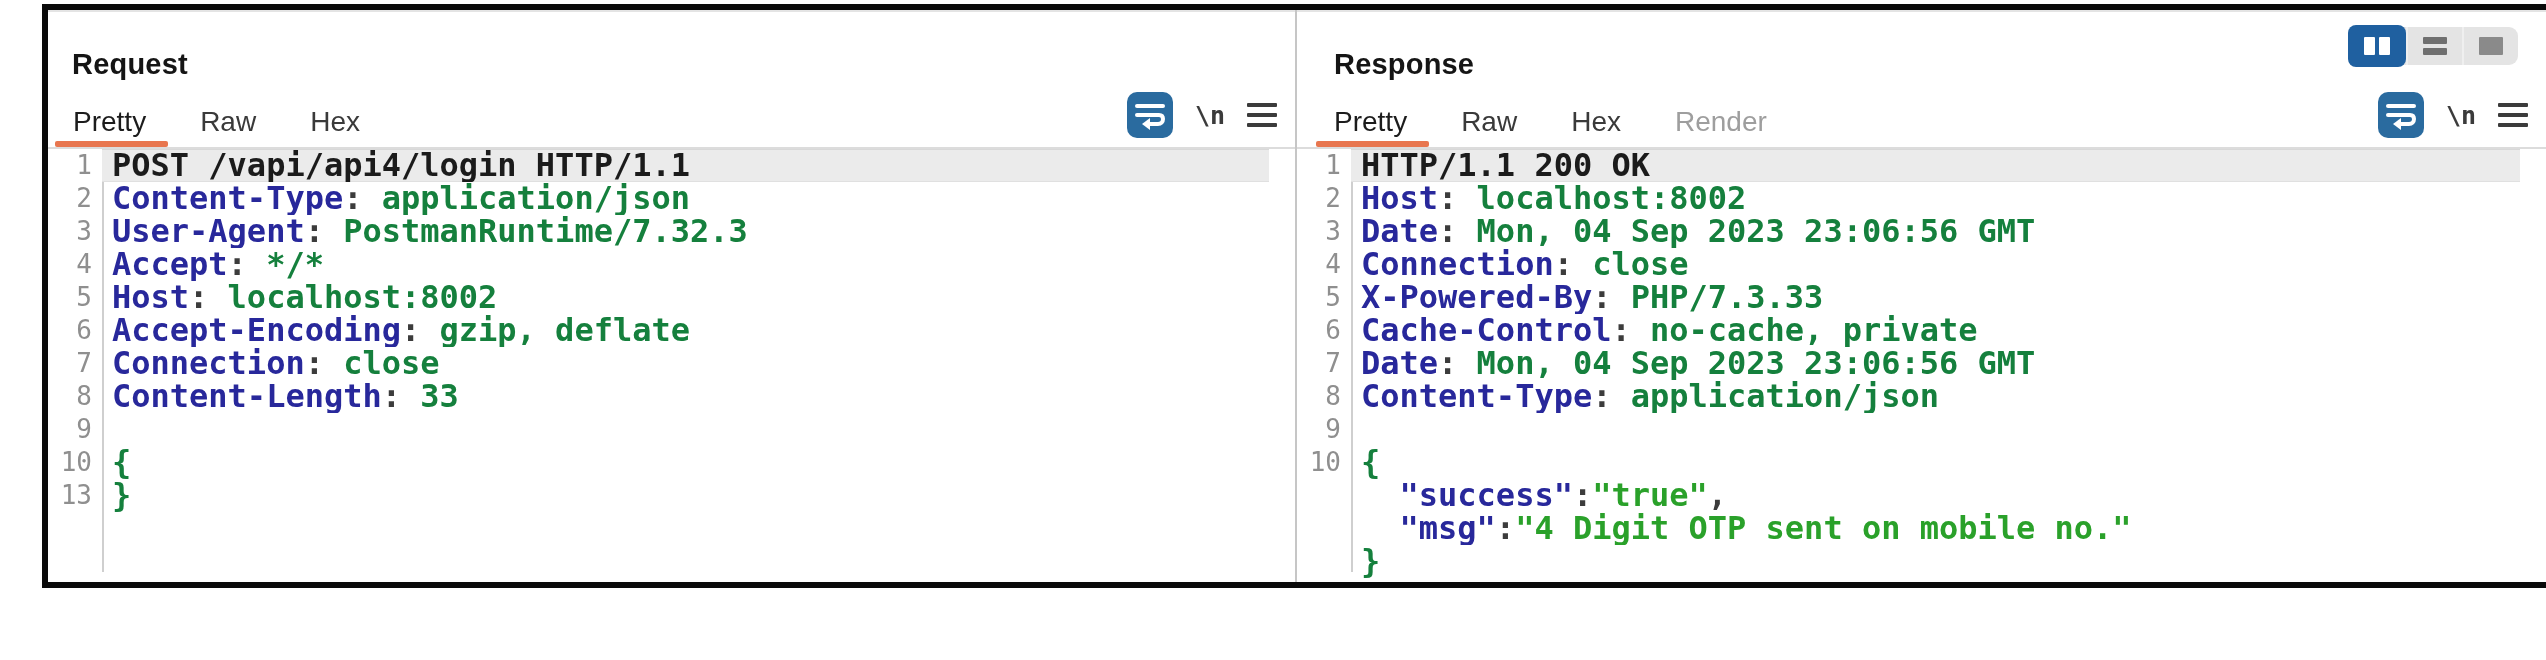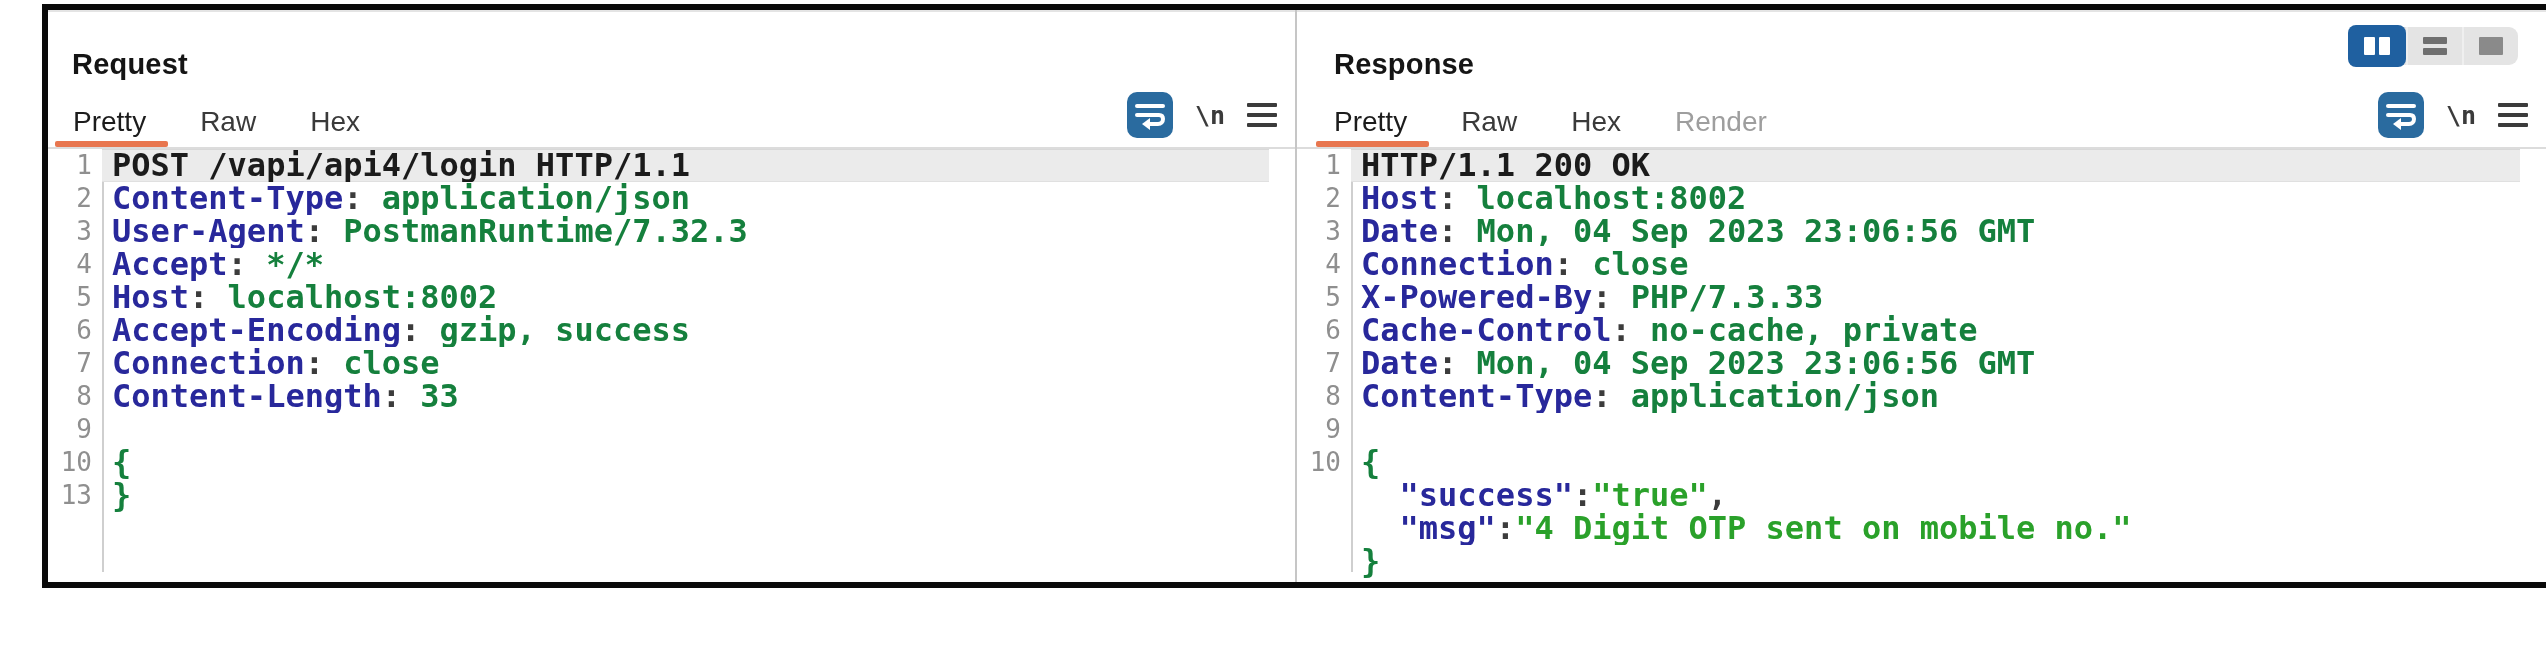--- a/index.html
+++ b/index.html
@@ -147,21 +147,21 @@
           <div class="row">
             <span class="ln">4</span>
             <span class="txt"><span class="sk">Accept</span><span class="sp">: </span><span class="sv">*/*</span></span>
           </div>
           <div class="row">
             <span class="ln">5</span>
             <span class="txt"><span class="sk">Host</span><span class="sp">: </span><span class="sv">localhost:8002</span></span>
           </div>
           <div class="row">
             <span class="ln">6</span>
-            <span class="txt"><span class="sk">Accept-Encoding</span><span class="sp">: </span><span class="sv">gzip, success</span></span>
+            <span class="txt"><span class="sk">Accept-Encoding</span><span class="sp">: </span><span class="sv">gzip, deflate</span></span>
           </div>
           <div class="row">
             <span class="ln">7</span>
             <span class="txt"><span class="sk">Connection</span><span class="sp">: </span><span class="sv">close</span></span>
           </div>
           <div class="row">
             <span class="ln">8</span>
             <span class="txt"><span class="sk">Content-Length</span><span class="sp">: </span><span class="sv">33</span></span>
           </div>
           <div class="row">

